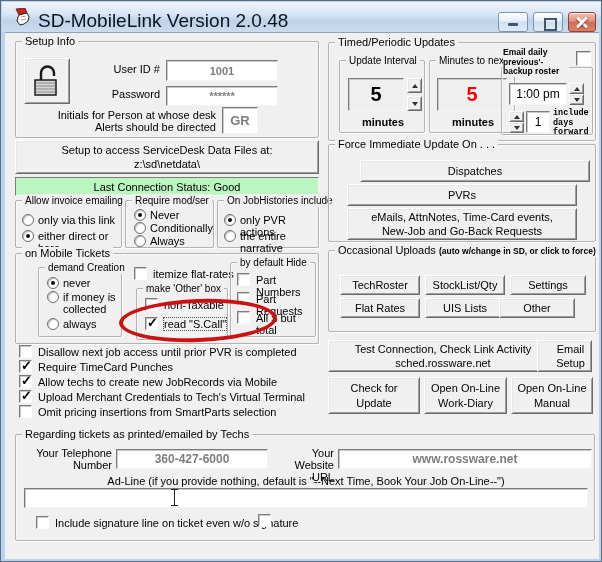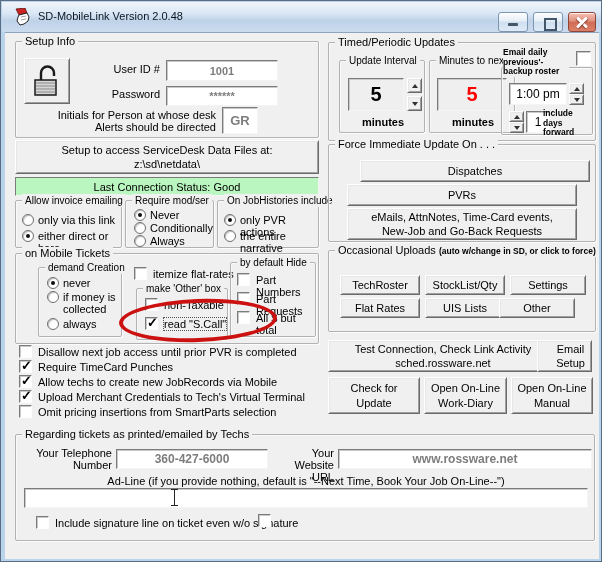--- a/index.html
+++ b/index.html
@@ -1,20 +1,20 @@
 <!DOCTYPE html>
 <html><head>
 <meta charset="utf-8">
 <style>
   html,body{margin:0;padding:0;background:#fff;font-family:"Liberation Sans",sans-serif;font-size:11px;color:#000;}
   *{box-sizing:border-box;}
   .window{position:relative;width:602px;height:562px;background:#b9d4ea;border:1px solid #5a6d84;overflow:hidden;}
   .titlebar{position:absolute;left:1px;top:1px;width:599px;height:30px;
     background:linear-gradient(to bottom,#f0f5fb,#d8e6f4 40%,#bed2e8 62%,#cbdcee);}
-  .title-text{position:absolute;left:36px;top:8px;font-size:11px;color:#0c1420;white-space:nowrap;}
+  .title-text{position:absolute;left:36px;top:8px;font-size:19px;color:#0c1420;white-space:nowrap;}
   .appicon{position:absolute;left:12px;top:6px;width:20px;height:20px;}
   .caption-btn{position:absolute;top:10px;height:20px;border-radius:3px;border:1px solid #7d96b0;
     box-shadow:inset 0 1px 0 rgba(255,255,255,.8);}
   .cb-min,.cb-max{width:30px;background:linear-gradient(#fdfeff,#e6eef7 45%,#cfdff0 50%,#dfeaf6);}
   .cb-close{width:28px;background:linear-gradient(#f4c0b2,#e2907e 45%,#d06c56 50%,#dd8068);border-color:#8e4436;}
   .cb-min::after{content:"";position:absolute;left:9px;right:9px;bottom:5px;height:3px;background:#44566a;border-radius:1px;}
   .cb-max::after{content:"";position:absolute;left:10px;top:5px;width:9px;height:9px;border:2px solid #44566a;}
   .x1,.x2{position:absolute;left:6px;top:8px;width:14px;height:3px;background:#fff;border-radius:1px;box-shadow:0 1px 1px rgba(90,20,10,.6);}
   .x1{transform:rotate(45deg);} .x2{transform:rotate(-45deg);}
   .client{position:absolute;left:4px;top:31px;width:594px;height:527px;background:#f0f0f0;border-top:1px solid #8ea4ba;}
@@ -186,21 +186,21 @@
       <div class="spinbtn" style="left:240px;top:51px;width:15px;height:11px;">
           <span class="tri-dn"></span>
         </div>
       <div class="spinbtn" style="left:180px;top:68px;width:15px;height:11px;">
           <span class="tri-up"></span>
         </div>
       <div class="spinbtn" style="left:180px;top:79px;width:15px;height:11px;">
           <span class="tri-dn"></span>
         </div>
       <div class="sunken" style="left:197px;top:68px;width:24px;height:22px;display:flex;align-items:center;justify-content:center;font-size:12px;">1</div>
-      <div class="lbl tiny" style="left:214px;top:66px;width:38px;">include days forward</div>
+      <div class="lbl tiny" style="left:224px;top:66px;width:38px;font-family:Liberation Mono, monospace;">include days forward</div>
     </div>
 
     <div class="grp" style="left:323px;top:111px;width:268px;height:98px;">
       <span class="gt">Force Immediate Update On . . .</span>
       <div class="btn3d" style="left:31px;top:15px;width:230px;height:22px;">Dispatches</div>
       <div class="btn3d" style="left:18px;top:39px;width:230px;height:22px;">PVRs</div>
       <div class="btn3d" style="left:18px;top:63px;width:230px;height:32px;">eMails, AttnNotes, Time-Card events,
 New-Job and Go-Back Requests</div>
     </div>
 

